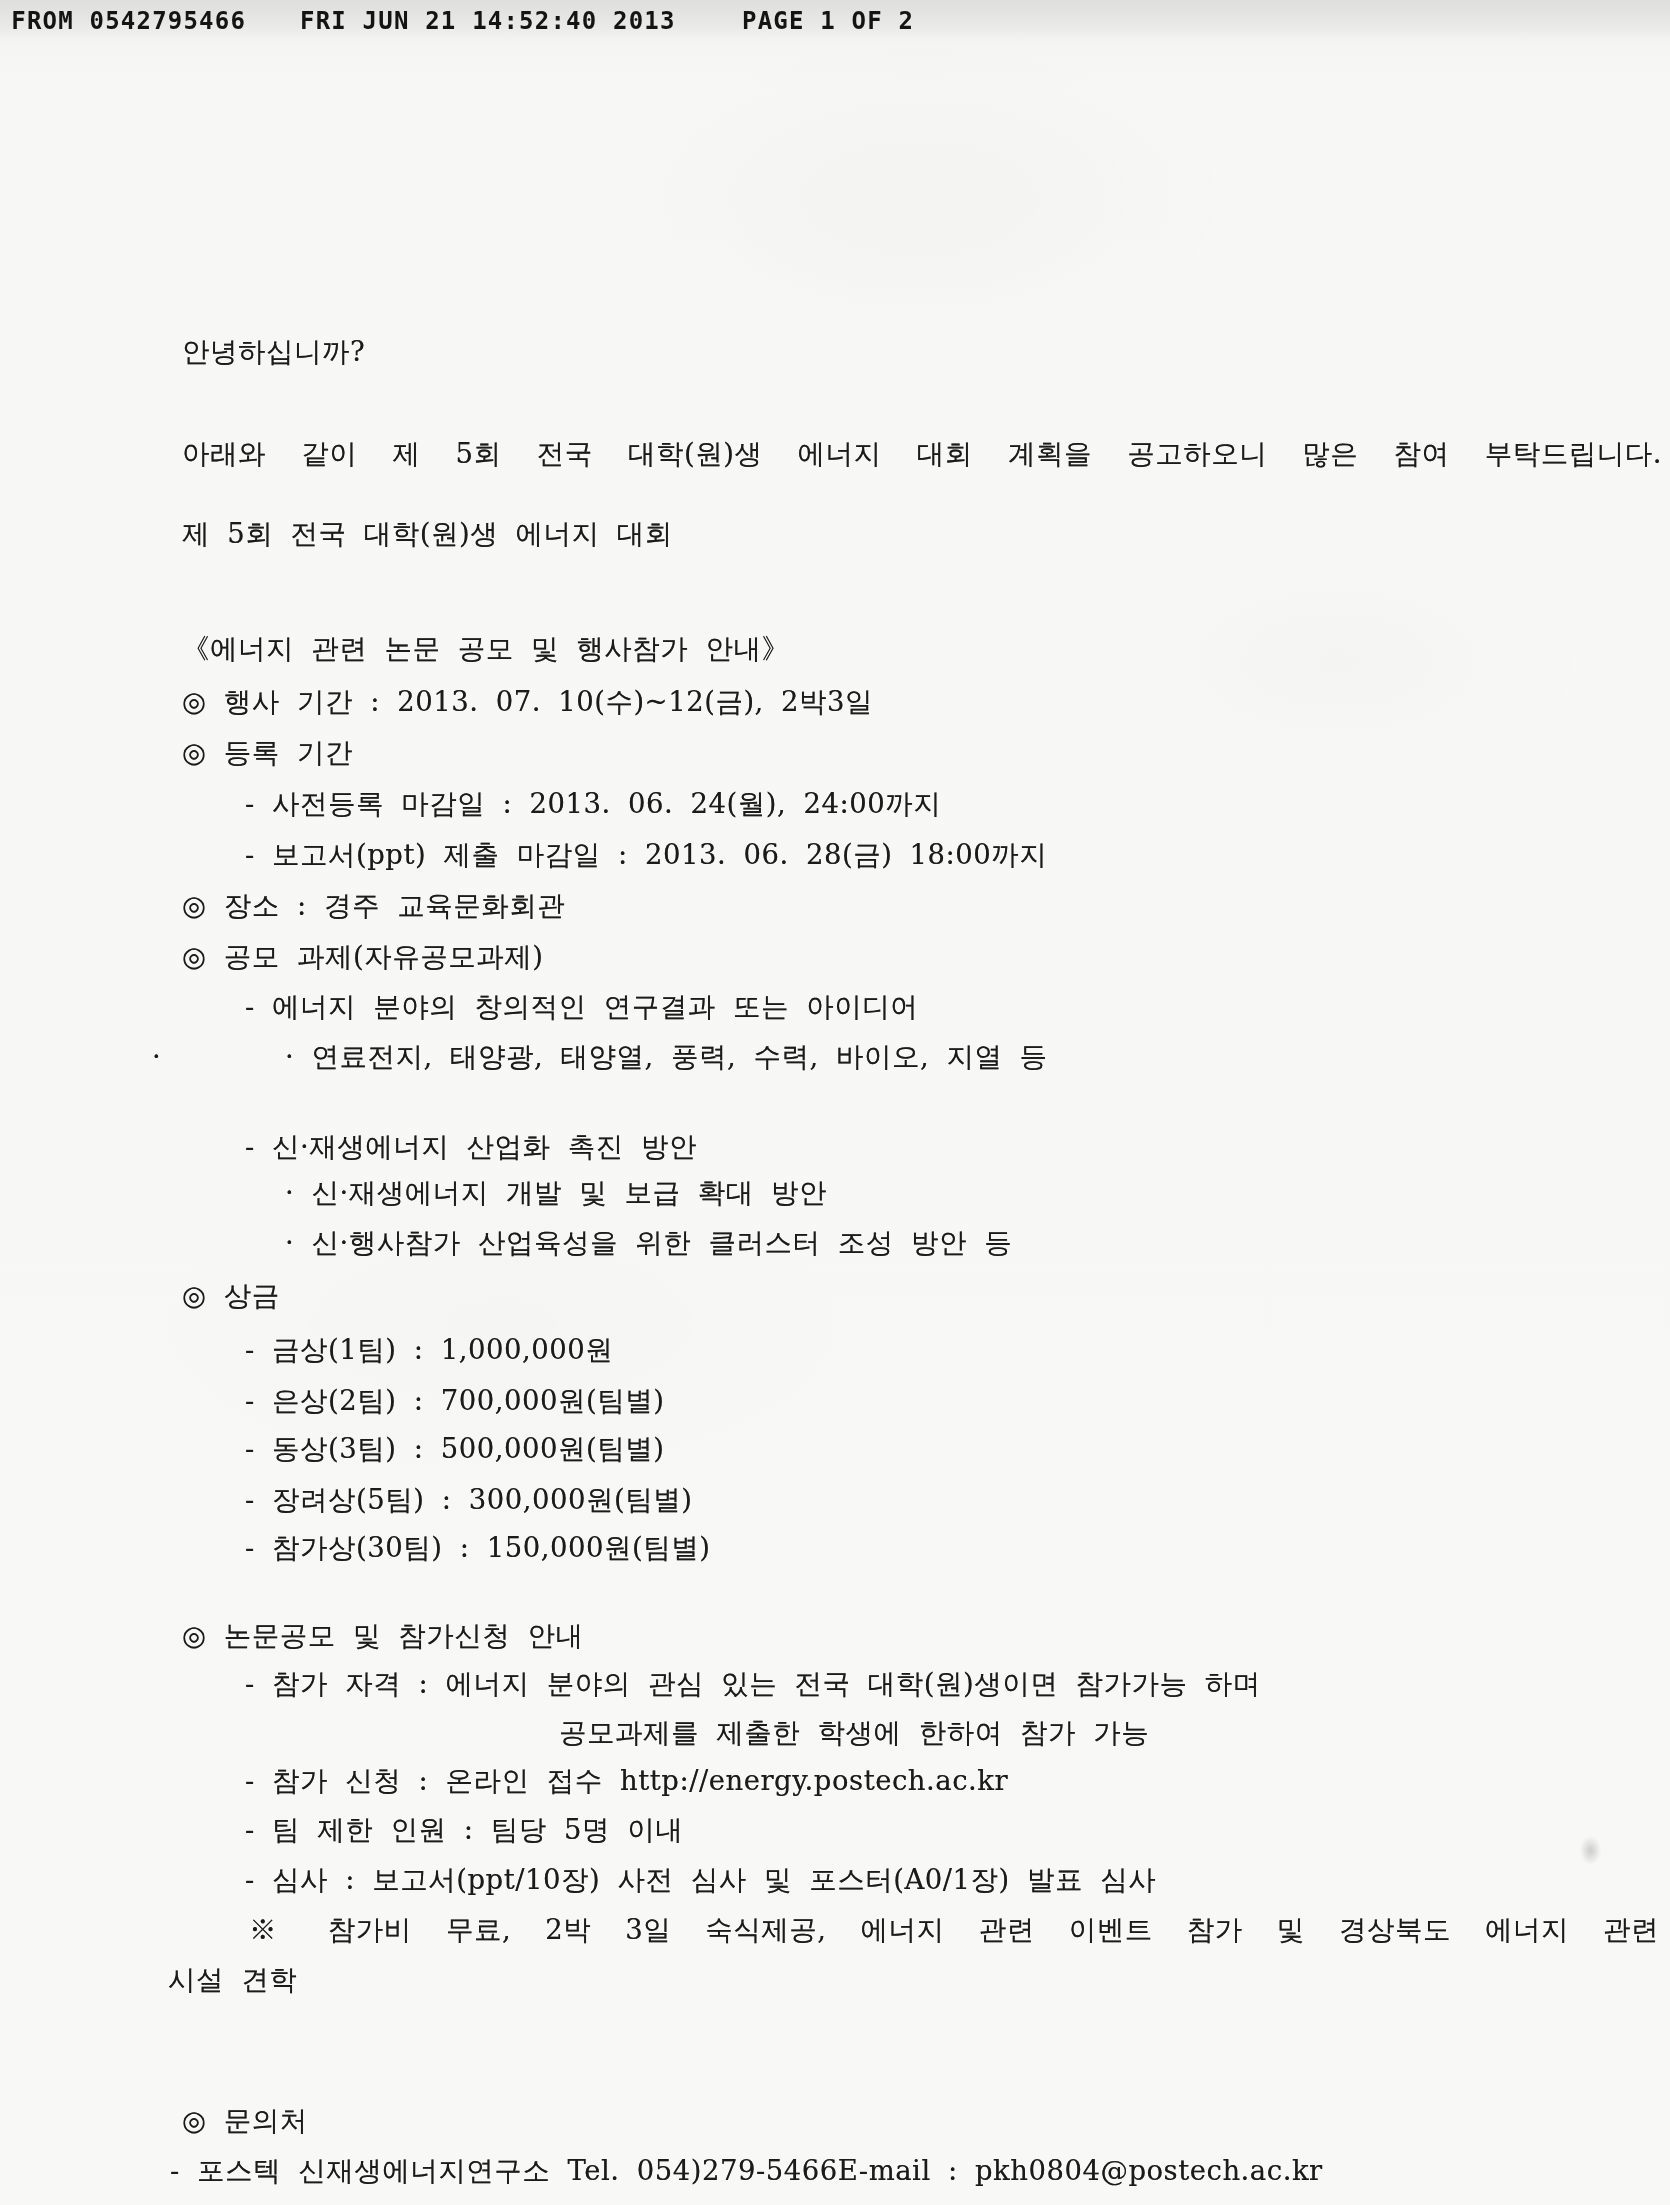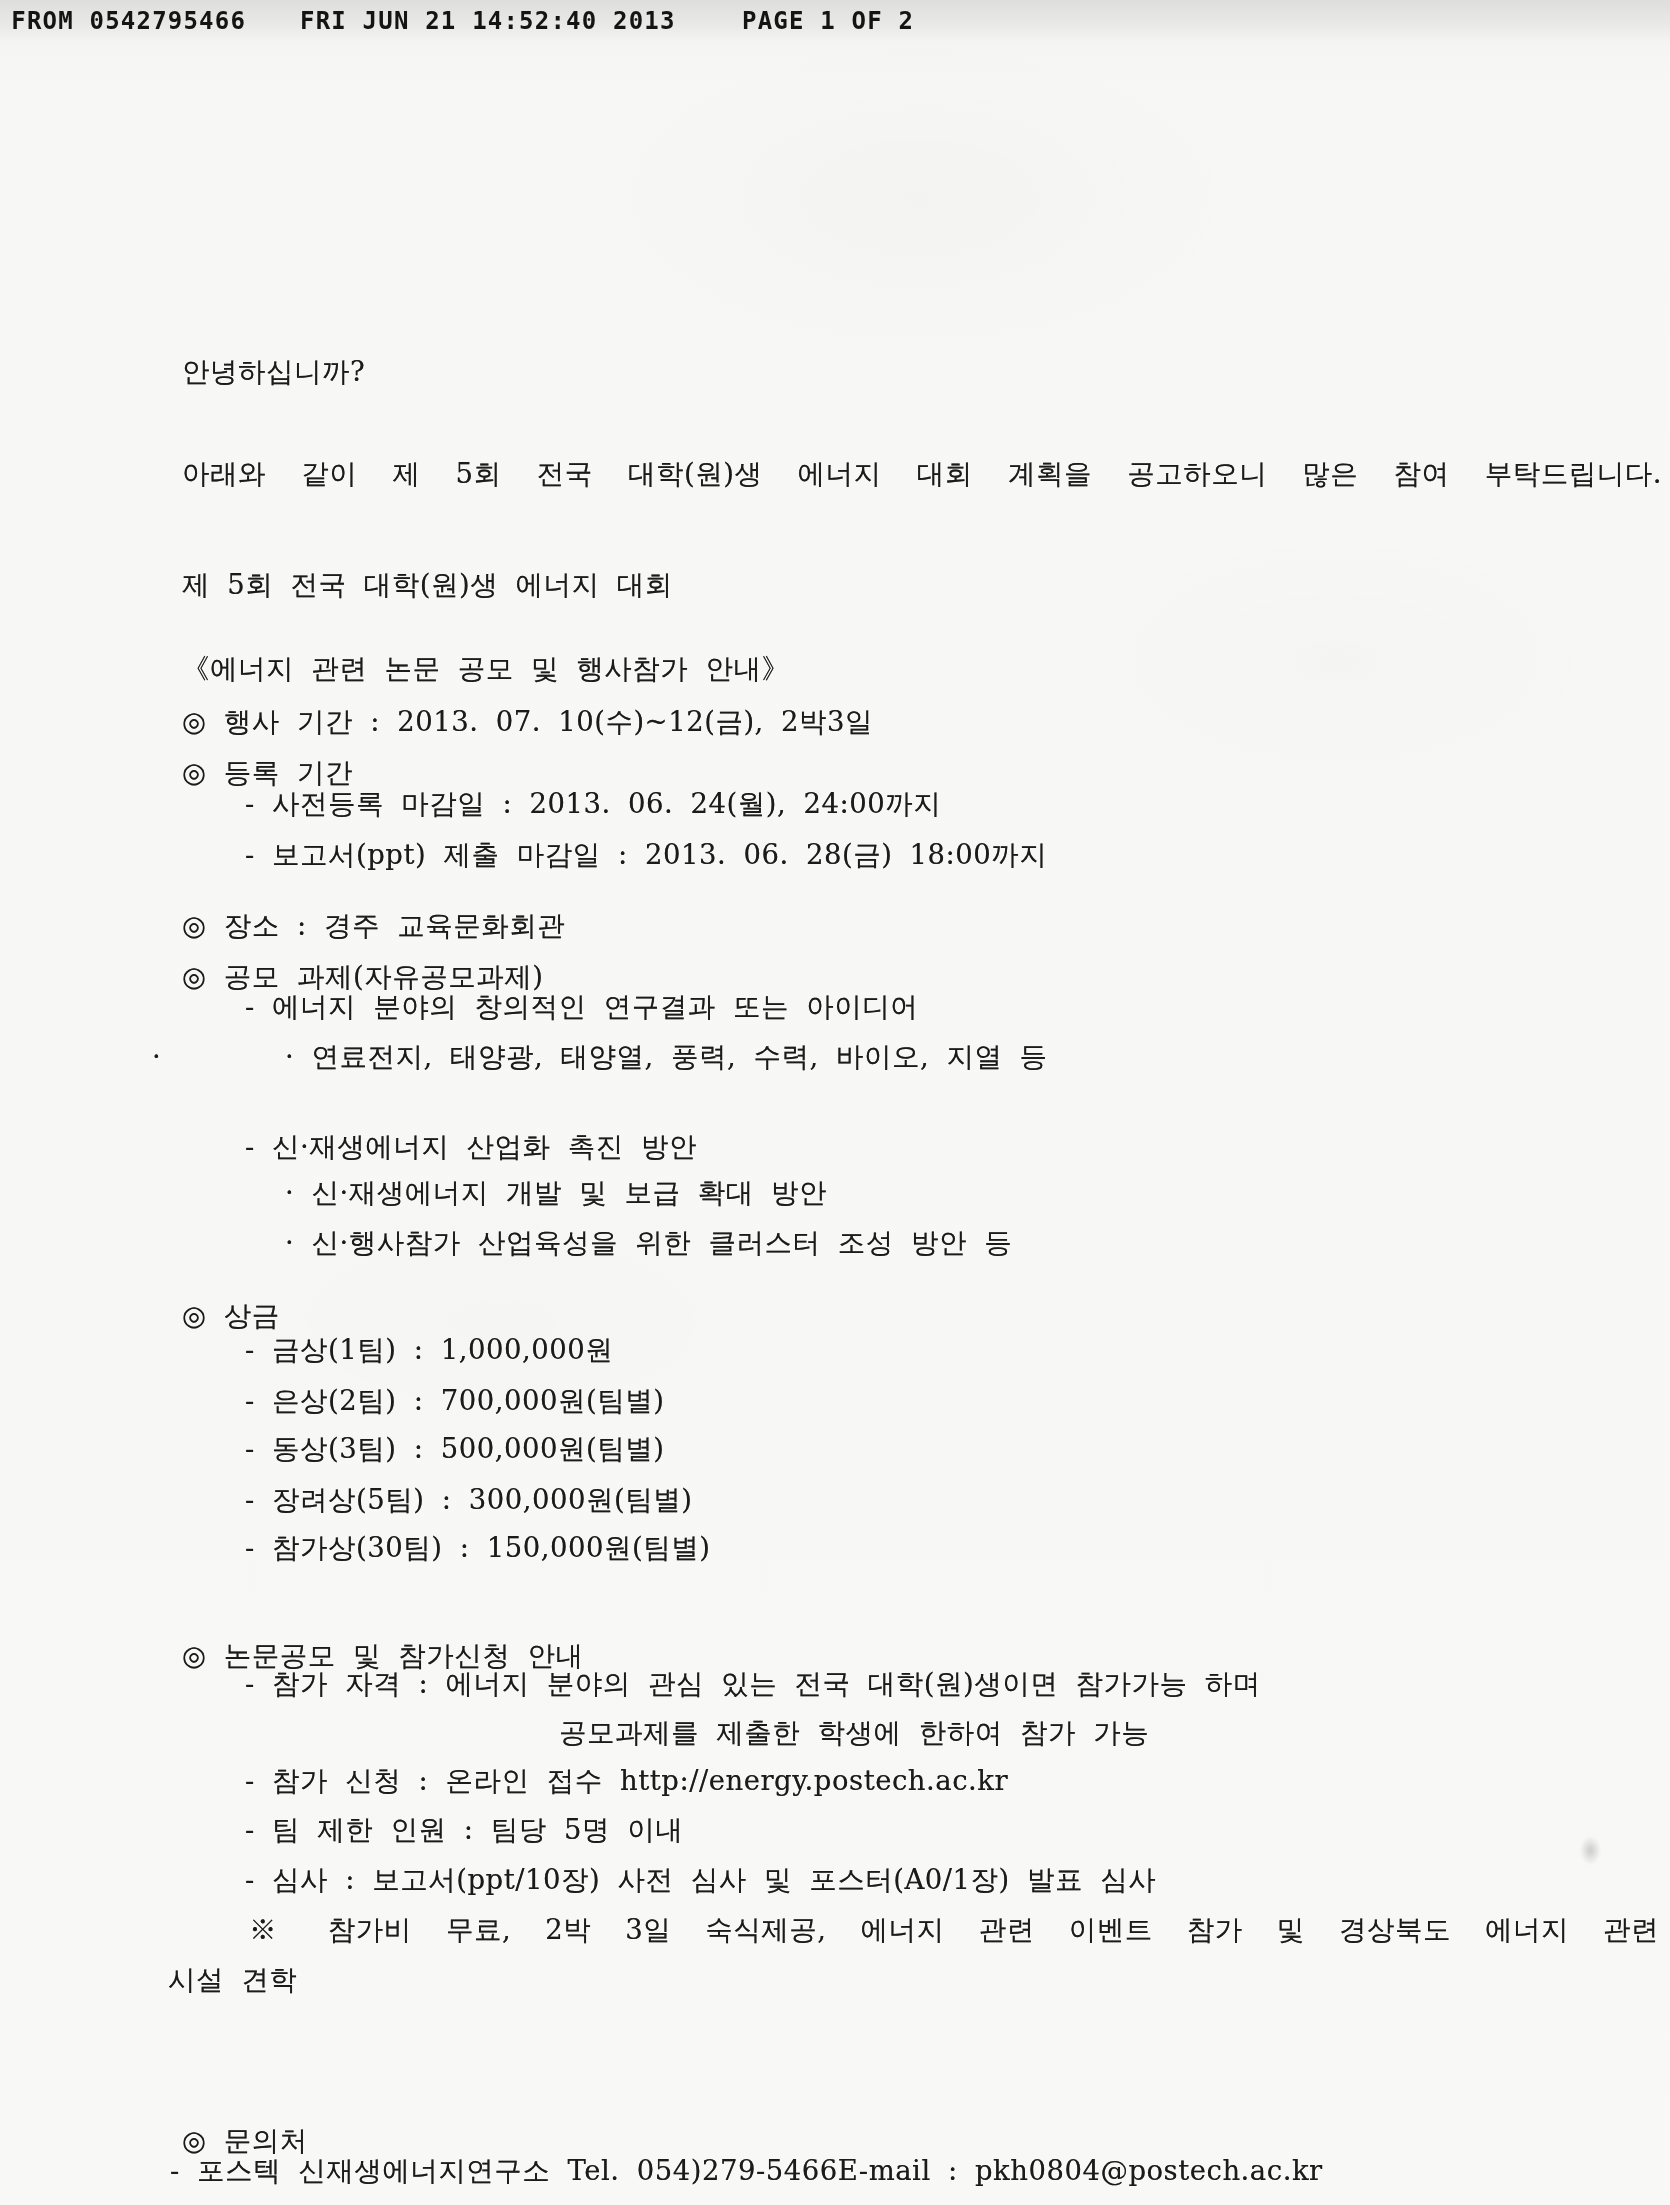--- a/index.html
+++ b/index.html
@@ -30,21 +30,21 @@
   .fax-time{left:300px;}
   .fax-page{left:742px;}
   .ln{
     position:absolute;
     font-size:27.5px;line-height:34px;
     white-space:nowrap;
     letter-spacing:0.5px;word-spacing:8px;
     color:#1b1b1b;
     text-shadow:0 0 0.3px rgba(0,0,0,0.55);
   }
-  .l0{left:182px;margin-top:20px;}
+  .l0{left:182px;}
   .l1{left:245px;}
   .l2{left:279px;margin-left:6px;}
   .fullwidth{
     white-space:normal;
     text-align:justify;
     text-align-last:justify;
   }
   .stray-dot{position:absolute;left:152px;font-size:27.5px;}
   .smudge{
     position:absolute;left:1572px;top:1828px;width:37px;height:45px;
@@ -60,21 +60,21 @@
   <div class="fax-strip"></div>
   <div class="fax-header">
     <span class="fax-from">FROM 0542795466</span>
     <span class="fax-time">FRI JUN 21 14:52:40 2013</span>
     <span class="fax-page">PAGE 1 OF 2</span>
   </div>
 
   <div class="ln l0" style="top:334px">안녕하십니까?</div>
   <div class="ln l0 fullwidth" style="top:436px;width:1480px">아래와 같이 제 5회 전국 대학(원)생 에너지 대회 계획을 공고하오니 많은 참여 부탁드립니다.</div>
 
-  <div class="ln l0" style="top:547px">제 5회 전국 대학(원)생 에너지 대회</div>
+  <div class="ln l0" style="top:516px">제 5회 전국 대학(원)생 에너지 대회</div>
 
   <div class="ln l0" style="top:631px">《에너지 관련 논문 공모 및 행사참가 안내》</div>
   <div class="ln l0" style="top:684px">◎ 행사 기간 : 2013. 07. 10(수)~12(금), 2박3일</div>
 
   <div class="ln l0" style="top:735px">◎ 등록 기간</div>
   <div class="ln l1" style="top:786px">- 사전등록 마감일 : 2013. 06. 24(월), 24:00까지</div>
   <div class="ln l1" style="top:837px">- 보고서(ppt) 제출 마감일 : 2013. 06. 28(금) 18:00까지</div>
 
   <div class="ln l0" style="top:888px">◎ 장소 : 경주 교육문화회관</div>
 

